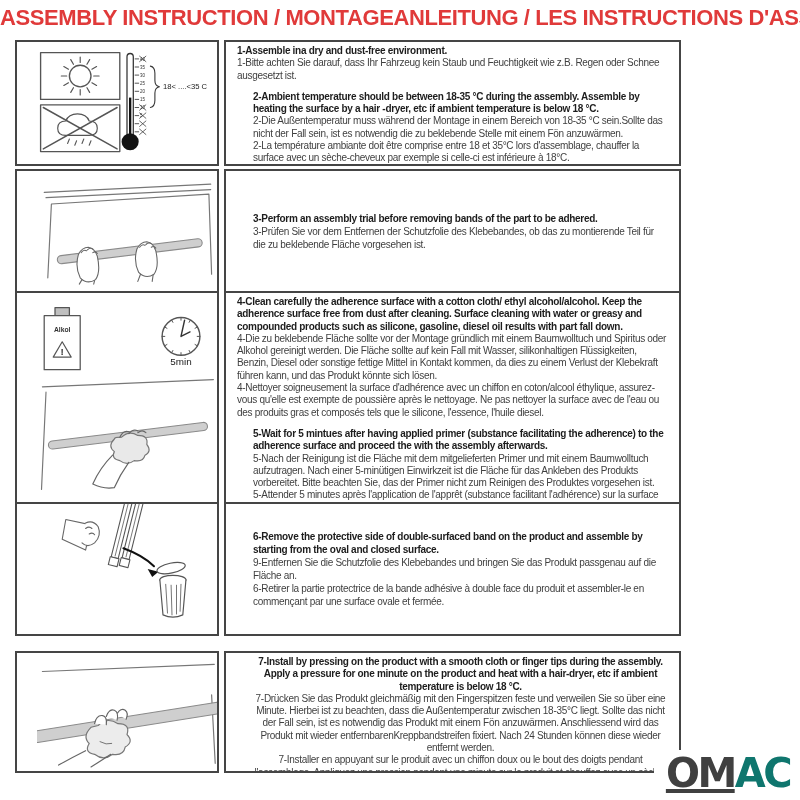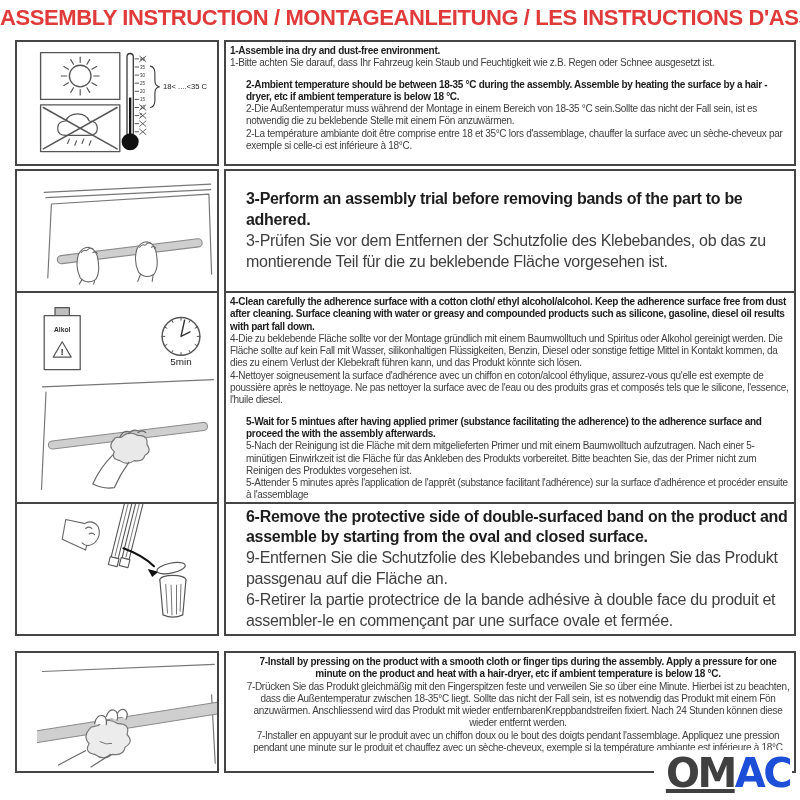--- a/index.html
+++ b/index.html
@@ -10,41 +10,41 @@
   .header-title{
     position:absolute;top:5px;left:0;right:0;text-align:center;
     color:#e03a3a;font-size:22px;font-weight:bold;letter-spacing:-0.4px;
     white-space:nowrap;
   }
   .cell{
     position:absolute;border:2px solid #454545;background:#fff;
     box-sizing:border-box;overflow:hidden;padding-left:20px;
   }
   .cell-left{left:15px;width:204px;}
-  .cell-right{left:224px;width:572px;padding:3px 4px;}
+  .cell-right{left:224px;width:457px;padding:3px 11px;}
   .r1{top:40px;height:126px;}
   .r2{top:169px;height:124px;}
   .r3{top:291px;height:215px;}
   .r4{top:502px;height:134px;}
   .r5{top:651px;height:122px;text-align:center;}
   .txt-s{font-size:10px;line-height:1.23;color:#3f3f3f;letter-spacing:-0.3px;}
-  .txt-l{font-size:16px;line-height:1.3;color:#3f3f3f;letter-spacing:-0.3px;}
+  .txt-l{font-size:10px;line-height:1.3;color:#3f3f3f;letter-spacing:-0.3px;}
   .vcenter{display:flex;flex-direction:column;justify-content:center;}
   p{margin:0;}
   .b{font-weight:bold;color:#1d1d1d;}
   .step{margin-bottom:9px;}
   .step:last-child{margin-bottom:0;margin-left:16px;}
   .illus{width:100%;height:100%;display:block;}
   .logo{
     position:absolute;right:8px;bottom:5px;background:#fff;
     padding:3px 2px 2px 12px;font-weight:bold;font-size:40px;
     letter-spacing:-2.5px;line-height:1;font-family:"DejaVu Sans",sans-serif;
   }
   .logo .blk{color:#404040;text-decoration:underline;}
-  .logo .red{color:#1d4ed8;}
+  .logo .red{color:#0f766e;}
   svg{stroke-linecap:round;stroke-linejoin:round;}
 </style>
 </head>
 <body>
 
 <div class="header-title">ASSEMBLY INSTRUCTION / MONTAGEANLEITUNG / LES INSTRUCTIONS D'ASSEMBLAGE</div>
 
 <div class="cell cell-left r1">
   <svg class="illus" viewBox="0 0 200 122" fill="none">
     <g stroke="#555" stroke-width="1.5">

